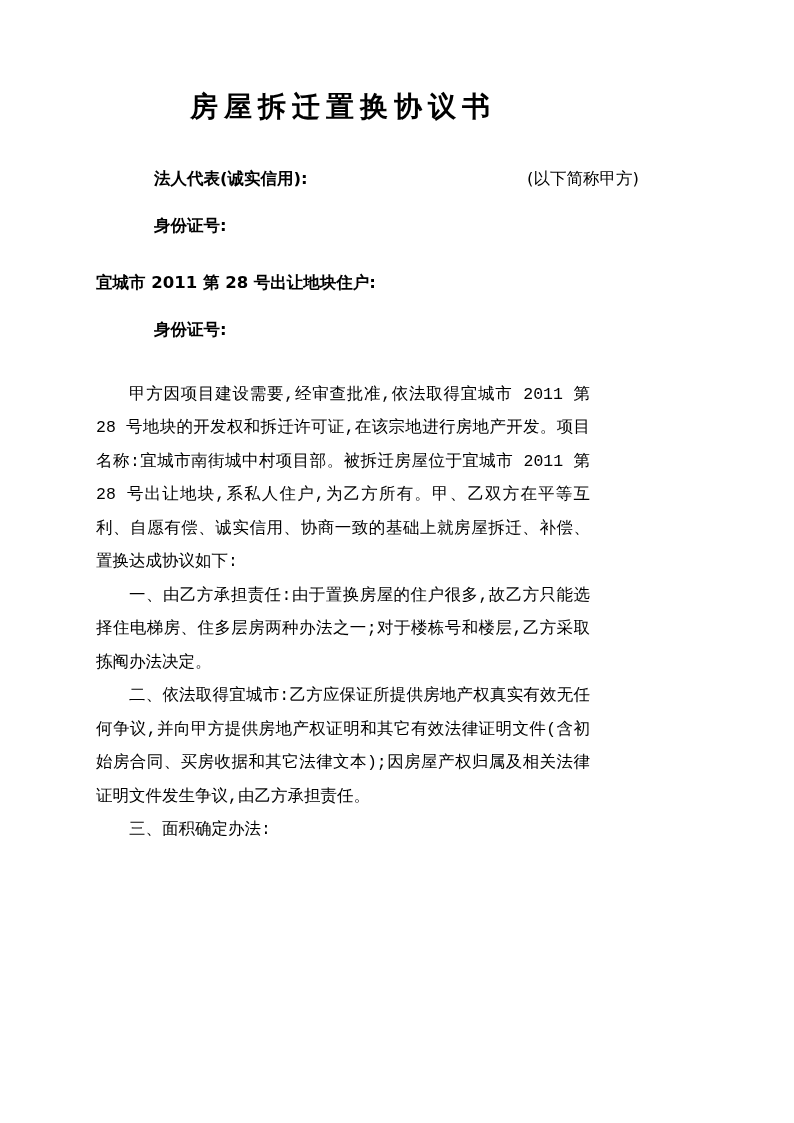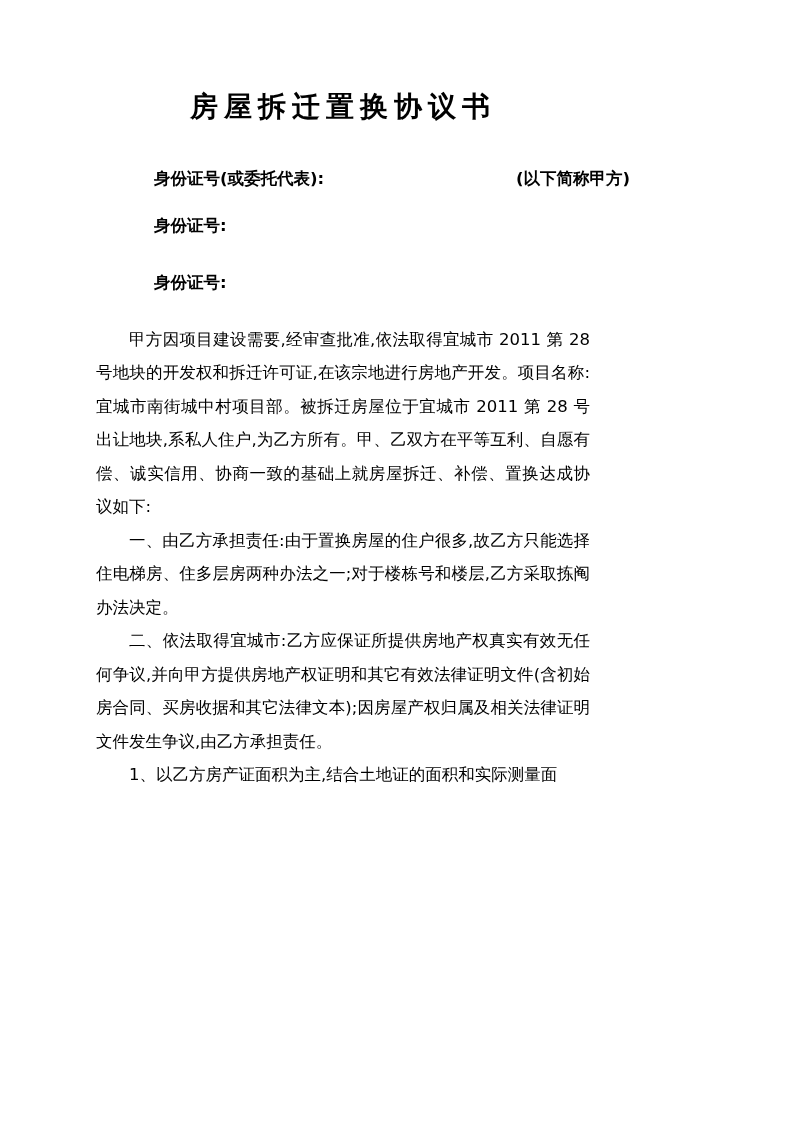--- a/index.html
+++ b/index.html
@@ -39,68 +39,70 @@
   .indent-line {
     font-size: 16.5px;
     font-weight: bold;
     line-height: 2.0;
     margin: 0 0 14px 0;
     padding-left: 58px;
     position: relative;
   }
   .indent-line .right-note {
     position: absolute;
-    left: 420px;
+    left: 431px;
     top: 0;
-    font-weight: bold;
+    font-weight: normal;
     white-space: nowrap;
   }
   .left-line {
     font-size: 16.5px;
     font-weight: bold;
     line-height: 2.0;
     margin: 0 0 14px 0;
   }
   .body-block {
-    margin-top: 24px;
+    margin-top: 32px;
+    font-family: Liberation Mono, monospace;
   }
   .body-para {
     font-size: 16.5px;
     line-height: 2.03;
     margin: 0;
     text-align: justify;
     text-justify: inter-ideograph;
     text-indent: 2em;
   }
   .spacer-sm { height: 10px; }
 </style>
 </head>
 <body>
 
 <div class="page">
 
   <h1 class="doc-title">房屋拆迁置换协议书</h1>
 
 
   <div class="indent-line">
-    <span>身份证号(或委托代表):</span>
+    <span>法人代表(诚实信用):</span>
     <span class="right-note">(以下简称甲方)</span>
   </div>
 
   <div class="indent-line">
     <span>身份证号:</span>
   </div>
 
   <div class="spacer-sm"></div>
 
+  <div class="left-line">宜城市 2011 第 28 号出让地块住户:</div>
 
   <div class="indent-line">
     <span>身份证号:</span>
   </div>
 
   <div class="body-block">
     <p class="body-para">甲方因项目建设需要,经审查批准,依法取得宜城市 2011 第 28 号地块的开发权和拆迁许可证,在该宗地进行房地产开发。项目名称:宜城市南街城中村项目部。被拆迁房屋位于宜城市 2011 第 28 号出让地块,系私人住户,为乙方所有。甲、乙双方在平等互利、自愿有偿、诚实信用、协商一致的基础上就房屋拆迁、补偿、置换达成协议如下:</p>
     <p class="body-para">一、由乙方承担责任:由于置换房屋的住户很多,故乙方只能选择住电梯房、住多层房两种办法之一;对于楼栋号和楼层,乙方采取拣阄办法决定。</p>
     <p class="body-para">二、依法取得宜城市:乙方应保证所提供房地产权真实有效无任何争议,并向甲方提供房地产权证明和其它有效法律证明文件(含初始房合同、买房收据和其它法律文本);因房屋产权归属及相关法律证明文件发生争议,由乙方承担责任。</p>
-    <p class="body-para">1、以乙方房产证面积为主,结合土地证的面积和实际测量面</p>
+    <p class="body-para">三、面积确定办法:</p>
   </div>
 
 </div>
 
 </body></html>

